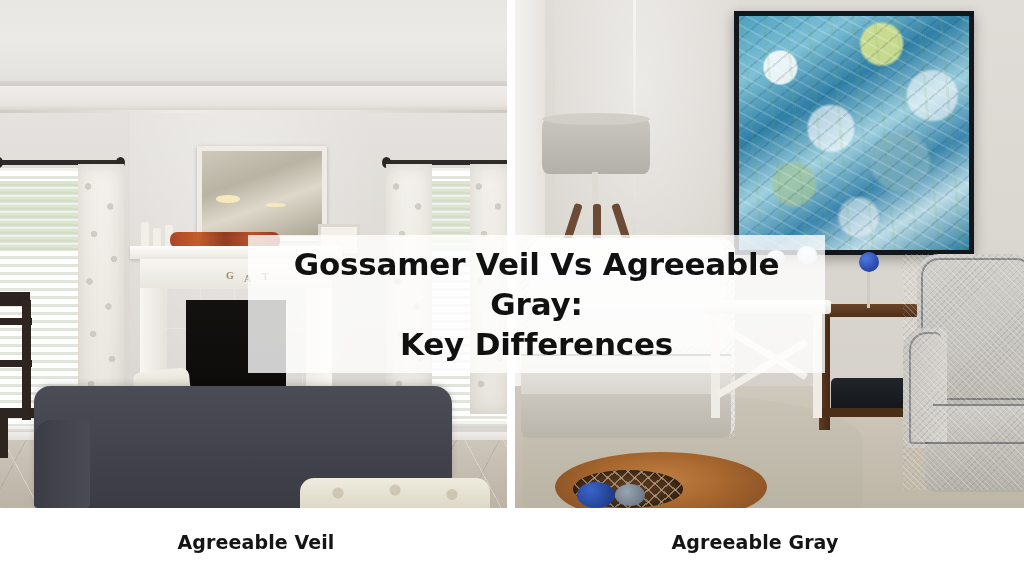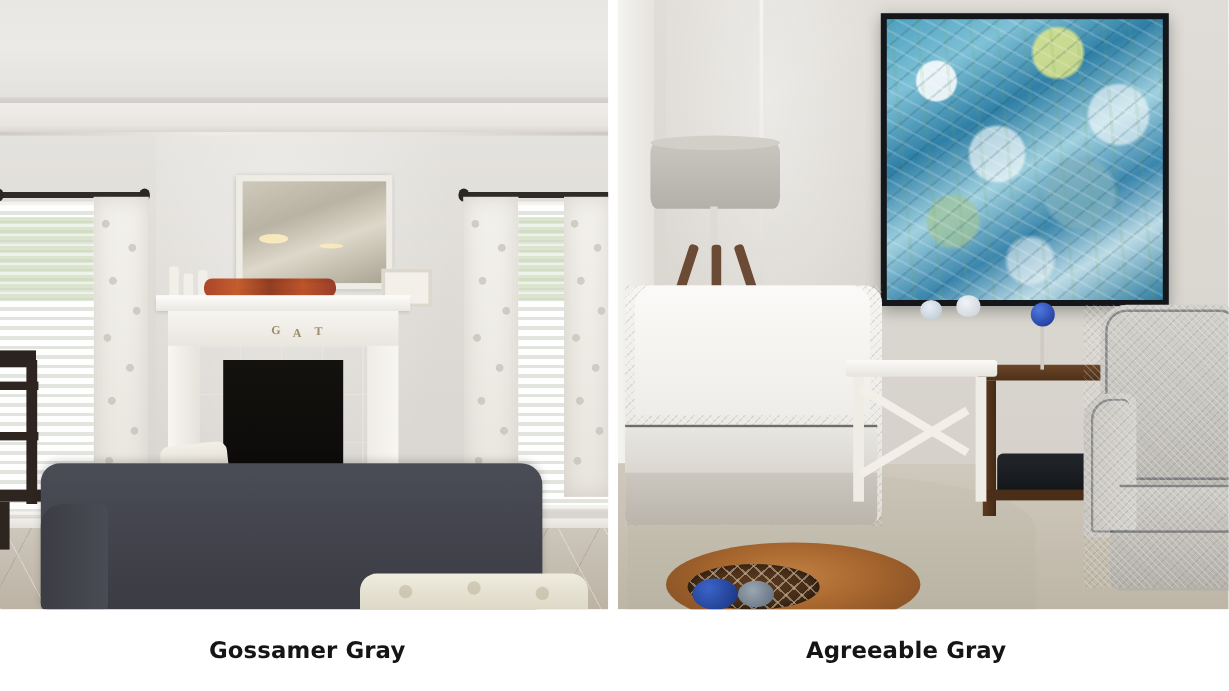--- a/index.html
+++ b/index.html
@@ -423,23 +423,27 @@
         <div class="ag-ch-line ag-ch-line-2" style="left:410px;top:442px;width:122px"></div>
 
         <div class="ag-bowl"></div>
         <div class="ag-blue-1"></div>
         <div class="ag-blue-2"></div>
       </div>
     </div>
 
   </div>
 
+  <div class="title-overlay">
+    <div class="title-text">Gossamer Veil Vs Agreeable Gray:
+Key Differences</div>
+  </div>
 
   <div class="caption-row">
     <div class="caption caption-left">
-      <span class="caption-text">Gossamer Gray</span>
+      <span class="caption-text">Agreeable Veil</span>
     </div>
     <div class="caption caption-right">
       <span class="caption-text">Agreeable Gray</span>
     </div>
   </div>
 
 </div>
 
 </body></html>

